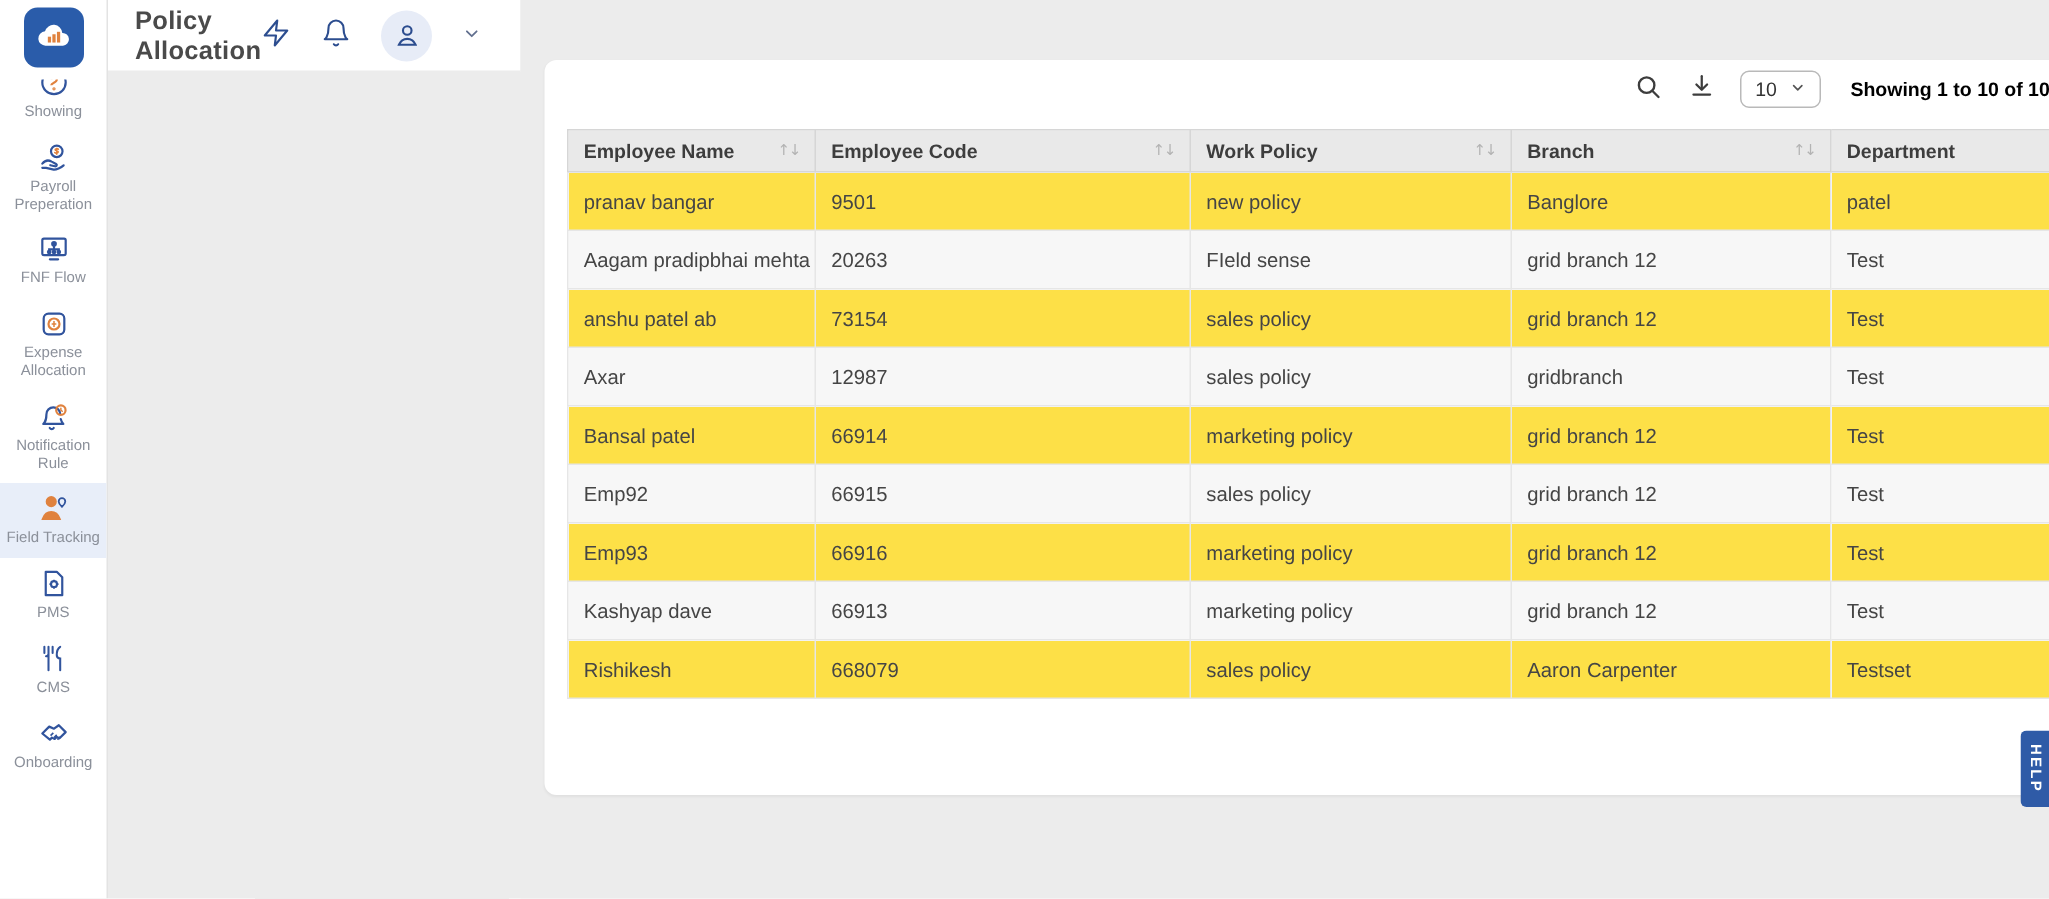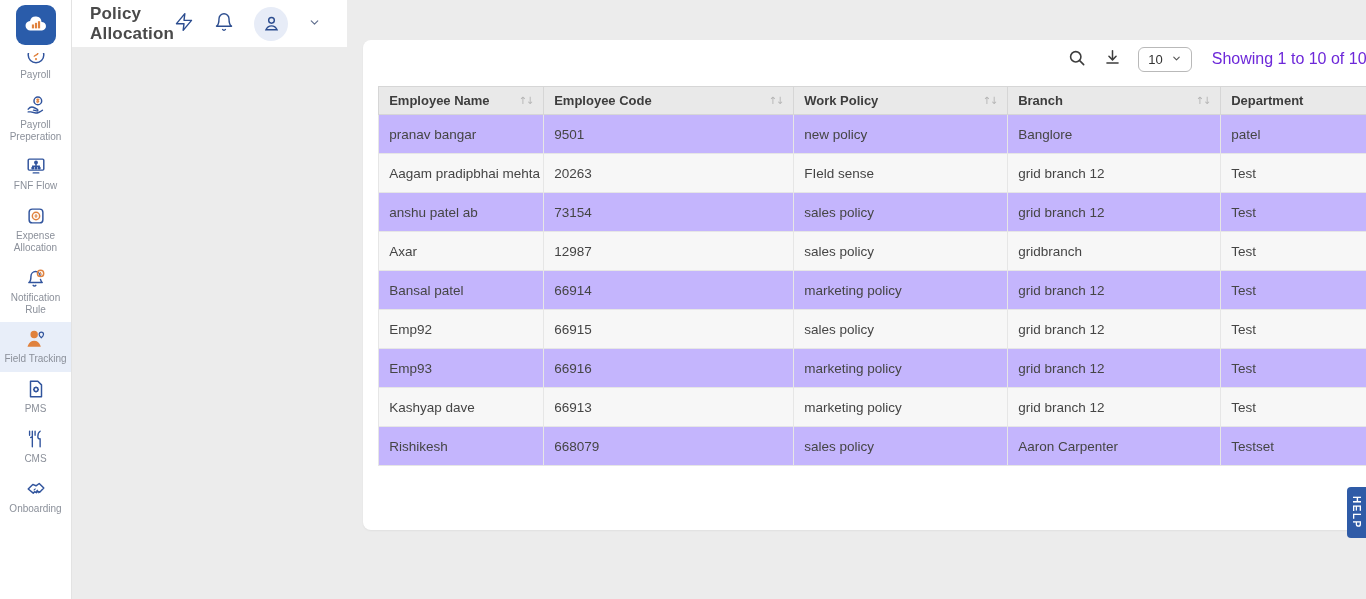--- a/index.html
+++ b/index.html
@@ -37,35 +37,35 @@
 
   .card { background:#fff; border-radius:8px; height:490px; padding:0 15px 0;
           box-shadow:0 1px 2px rgba(0,0,0,.05); }
 
   
   .controls { display:flex; align-items:center; justify-content:flex-end; gap:16px;
               height:38px; margin-bottom:8px; }
   .page-size { display:flex; align-items:center; gap:8px; border:1px solid #b9b9b9;
                border-radius:6px; padding:4px 9px; cursor:pointer; background:#fff; }
   .page-size span { font-size:13px; color:#333; }
-  .showing { font-size:16px; color:#6d28d9; margin:0 4px; }
+  .showing { font-size:13px; color:#000000; margin:0 4px;font-weight:bold; }
   .pager { display:flex; gap:22px; margin-right:6px; }
   .pager .chev { font-size:17px; color:#bcbcbc; line-height:1; cursor:pointer;
                  font-family:"DejaVu Sans", sans-serif; }
 
   
   table { width:100%; border-collapse:collapse; table-layout:fixed; }
   table, th, td { border:1px solid #e2e2e2; }
   thead th { background:#e9e9e9; border-color:#d6d6d6; font-size:13px; font-weight:700;
              color:#3d3d3d; text-align:left; padding:6px 10px; height:20px; }
   .th-inner { display:flex; align-items:center; justify-content:space-between; }
   .sort-glyph { color:#b3b3b3; font-size:10px; letter-spacing:-1px; font-weight:400;
                 font-family:"DejaVu Sans", sans-serif; cursor:pointer; }
   tbody td { font-size:13.5px; color:#454545; padding:10px 10px; height:39px;
-             white-space:nowrap; overflow:hidden; background:#c4b5fd; border-color:#e6e6e6; }
+             white-space:nowrap; overflow:hidden; background:#fde047; border-color:#e6e6e6; }
   tbody tr:nth-child(even) td { background:#f7f7f7; }
   .action-cell { display:flex; align-items:center; gap:27px; }
   .act-edit { cursor:pointer; display:inline-flex; }
   .act-close { cursor:pointer; font-size:18px; color:#555; line-height:1;
                font-family:"DejaVu Sans", sans-serif; }
 
   
   .help-tab { position:fixed; right:0; top:487px; background:#2f5ba7; color:#fff;
               writing-mode:vertical-rl; font-size:10px; font-weight:700; letter-spacing:1.5px;
               padding:9px 4px; border-radius:4px 0 0 4px; cursor:pointer; }
@@ -88,21 +88,21 @@
     </div>
     <nav class="nav" id="sidebar-nav">
         <div class="nav-item clipped">
           <span class="nav-icon">
             <svg viewBox="0 0 24 24" fill="none" stroke="#31549d" stroke-width="1.6">
               <circle cx="12" cy="12" r="8.5"></circle>
               <path d="M10 14c0-2 4-1.8 4-4a2 2 0 0 0-4-.4" stroke="#e0823e"></path>
               <circle cx="12" cy="16.6" r=".4" fill="#e0823e" stroke="#e0823e"></circle>
             </svg>
           </span>
-          <span class="nav-label">Payroll</span>
+          <span class="nav-label">Showing</span>
         </div>
         <div class="nav-item">
           <span class="nav-icon">
             <svg viewBox="0 0 24 24" fill="none" stroke="#31549d" stroke-width="1.6" stroke-linecap="round">
               <circle cx="14" cy="7.5" r="4.2"></circle>
               <path d="M14 5.4v4.2M12.5 8.4c.5.6 2.5.7 2.6-.4.1-1-2.4-.7-2.3-1.7.1-1 1.9-.9 2.4-.3" stroke="#e0823e" stroke-width="1.1"></path>
               <path d="M3.5 16.5c2-2.5 4.5-2.8 6.8-1.5l3.2 1.7c1 .6.4 2-.8 1.7l-3.4-.8"></path>
               <path d="M3.5 19.5h2.8l5.5 1.3c1.5.3 5.5-1.6 7.2-3.1"></path>
             </svg>
           </span>

